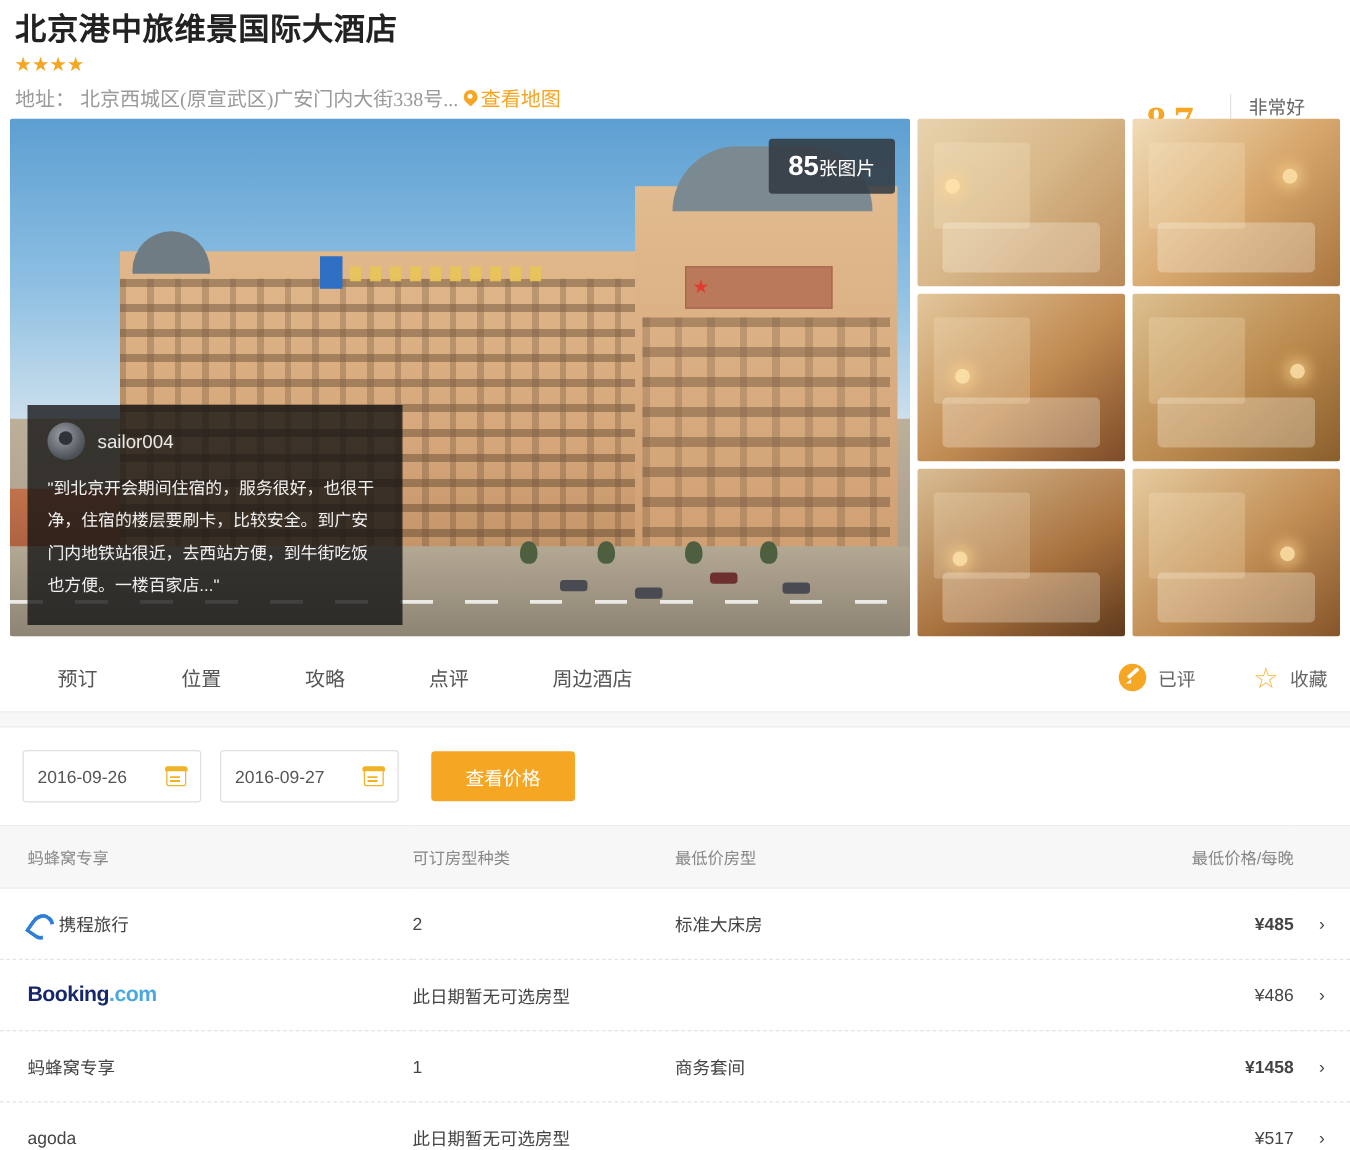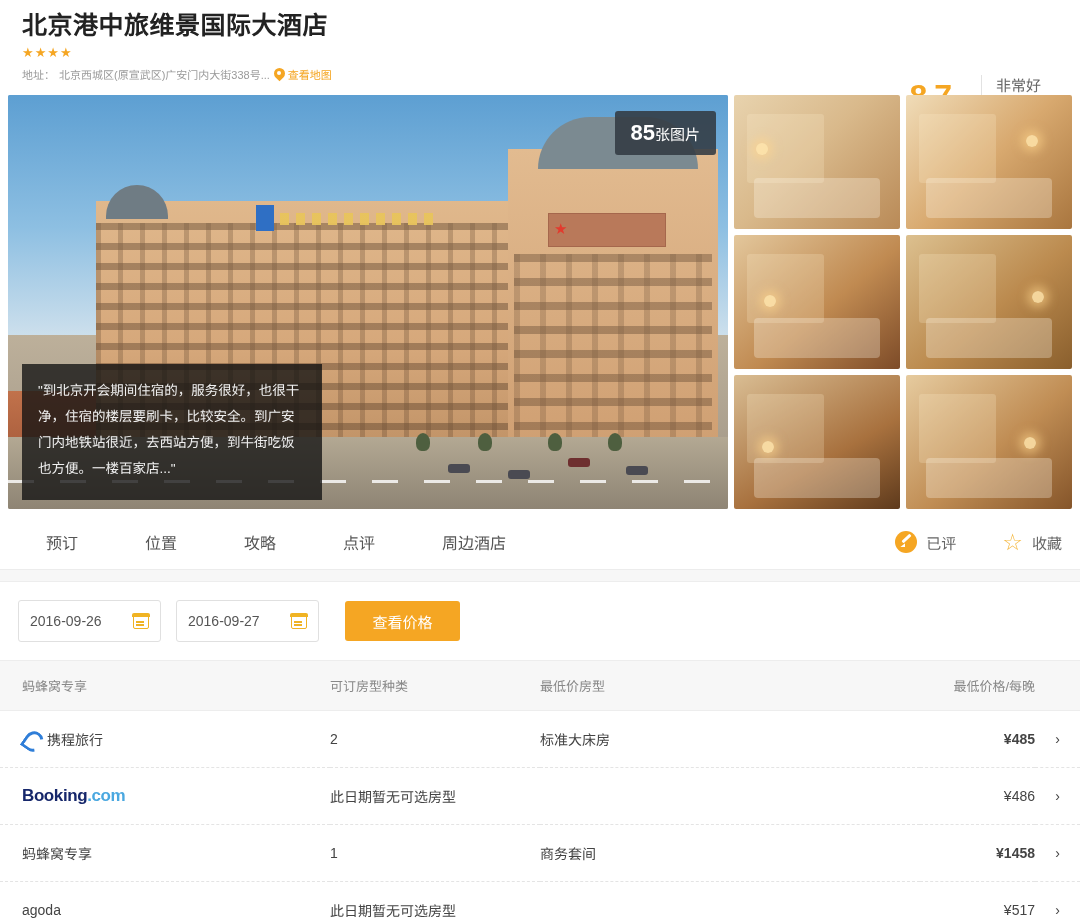--- a/index.html
+++ b/index.html
@@ -6,29 +6,29 @@
   * { box-sizing: border-box; margin: 0; padding: 0; }
   html, body {
     width: 1080px; height: 920px;
     font-family: "Liberation Sans", "DejaVu Sans", sans-serif;
     background: #ffffff;
     color: #333;
     overflow: hidden;
   }
 
   
-  .header { padding: 10px 12px 4px 22px; position: relative; height: 95px; }
+  .header { padding: 10px 12px 4px 12px; position: relative; height: 95px; font-family: Liberation Serif, serif; }
   .hotel-title {
     font-size: 25px; font-weight: 600; color: #222; letter-spacing: .5px;
     line-height: 30px;
   }
   .stars { margin-top: 5px; height: 14px; line-height: 14px; }
   .star { color: #f5a623; font-size: 13px; letter-spacing: 1px; }
   .addr-line {
-    margin-top: 7px; font-size: 11px; color: #9a9a9a;
+    margin-top: 7px; font-size: 16px; color: #9a9a9a;
     display: flex; align-items: center; gap: 4px;
   }
   .addr-text { color: #9a9a9a; }
   .map-link { color: #f5a623; display: inline-flex; align-items: center; gap: 3px; cursor: pointer; }
   .pin {
     width: 11px; height: 13px; display: inline-block; position: relative;
   }
   .pin::before {
     content: ""; position: absolute; left: 0; top: 0;
     width: 11px; height: 11px; border-radius: 50% 50% 50% 0;
@@ -326,20 +326,24 @@
     <div class="tree" style="left:470px"></div>
     <div class="tree" style="left:540px"></div>
     <div class="tree" style="left:600px"></div>
 
     <div class="photo-badge">
       <span class="badge-num">85</span>
       <span class="badge-txt">张图片</span>
     </div>
 
     <div class="review-overlay">
+      <div class="rv-head">
+        <div class="rv-avatar"></div>
+        <div class="rv-name">sailor004</div>
+      </div>
       <div class="rv-text">"到北京开会期间住宿的，服务很好，也很干净，住宿的楼层要刷卡，比较安全。到广安门内地铁站很近，去西站方便，到牛街吃饭也方便。一楼百家店..."</div>
     </div>
   </div>
 
   <div class="thumb-col">
     <div class="thumb-row">
       <div class="thumb t1">
           <span class="lamp" style="left:22px;top:48px"></span>
         </div>
       <div class="thumb t2">

